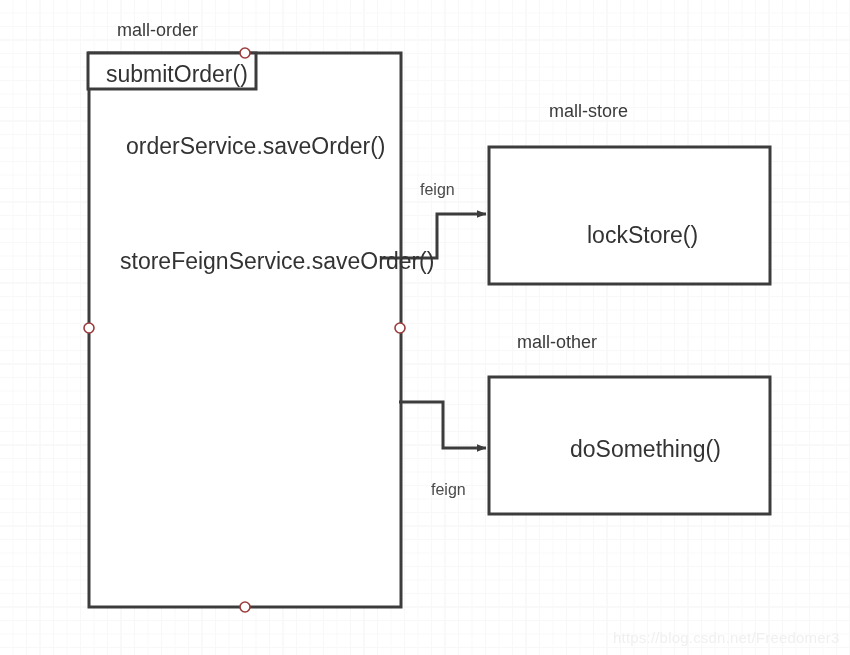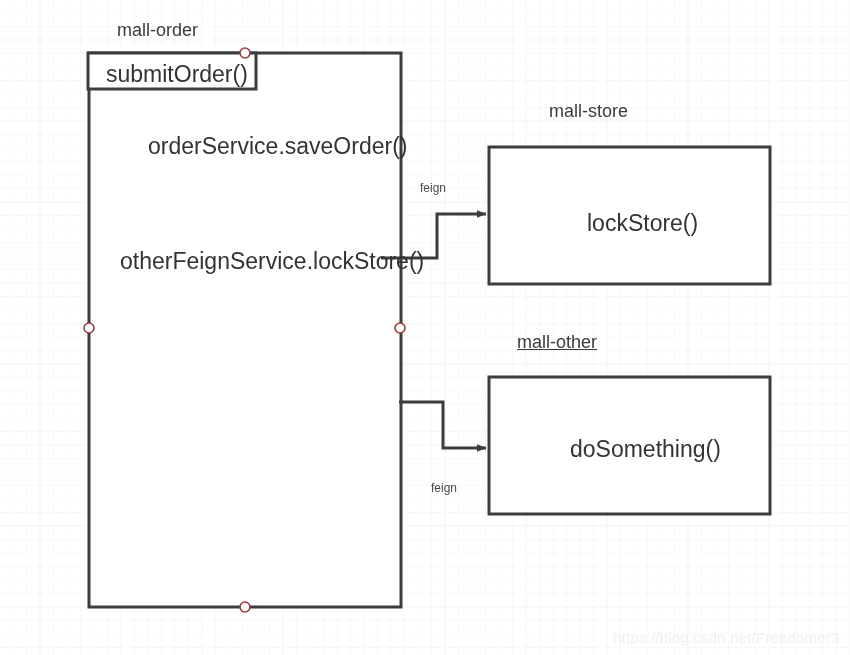--- a/index.html
+++ b/index.html
@@ -50,21 +50,21 @@
   }
   .title-lbl {
     font-size: 18px;
     color: #3b3b3b;
   }
   .inner-lbl {
     font-size: 23px;
     color: #333333;
   }
   .feign-lbl {
-    font-size: 12px;
+    font-size: 16px;
     color: #4a4a4a;
   }
   .watermark {
     position: absolute;
     color: #f0f0f0;
     font-size: 15px;
     font-family: "Liberation Sans", sans-serif;
     white-space: nowrap;
     letter-spacing: 0.2px;
   }
@@ -97,30 +97,30 @@
     <circle cx="245" cy="53" r="5" fill="#ffffff" stroke="#9c3b3b" stroke-width="1.6"></circle>
     <circle cx="89" cy="328" r="5" fill="#ffffff" stroke="#9c3b3b" stroke-width="1.6"></circle>
     <circle cx="400" cy="328" r="5" fill="#ffffff" stroke="#9c3b3b" stroke-width="1.6"></circle>
     <circle cx="245" cy="607" r="5" fill="#ffffff" stroke="#9c3b3b" stroke-width="1.6"></circle>
   </svg>
 
   <div class="lbl title-lbl" style="left:117px; top:21px;">mall-order</div>
 
   <div class="lbl inner-lbl" style="left:106px; top:63px;">submitOrder()</div>
 
-  <div class="lbl inner-lbl" style="left:148px; top:135px;">orderService.saveOrder()</div>
+  <div class="lbl inner-lbl" style="left:126px; top:135px;">orderService.saveOrder()</div>
 
-  <div class="lbl inner-lbl" style="left:120px; top:250px;">otherFeignService.lockStore()</div>
+  <div class="lbl inner-lbl" style="left:120px; top:250px;">storeFeignService.saveOrder()</div>
 
 
   <div class="lbl title-lbl" style="left:517px; top:102px;margin-left:32px;">mall-store</div>
 
-  <div class="lbl inner-lbl" style="left:587px; top:212px;">lockStore()</div>
+  <div class="lbl inner-lbl" style="left:587px; top:224px;">lockStore()</div>
 
-  <div class="lbl title-lbl" style="left:517px; top:333px;text-decoration:underline;">mall-other</div>
+  <div class="lbl title-lbl" style="left:517px; top:333px;">mall-other</div>
 
   <div class="lbl inner-lbl" style="left:570px; top:438px;text-align:center;">doSomething()</div>
 
   <div class="lbl feign-lbl" style="left:420px; top:182px;">feign</div>
 
   <div class="lbl feign-lbl" style="left:431px; top:482px;">feign</div>
 
   <div class="watermark" style="left:613px; top:629px;">https://blog.csdn.net/Freedomer3</div>
 </div>
 

